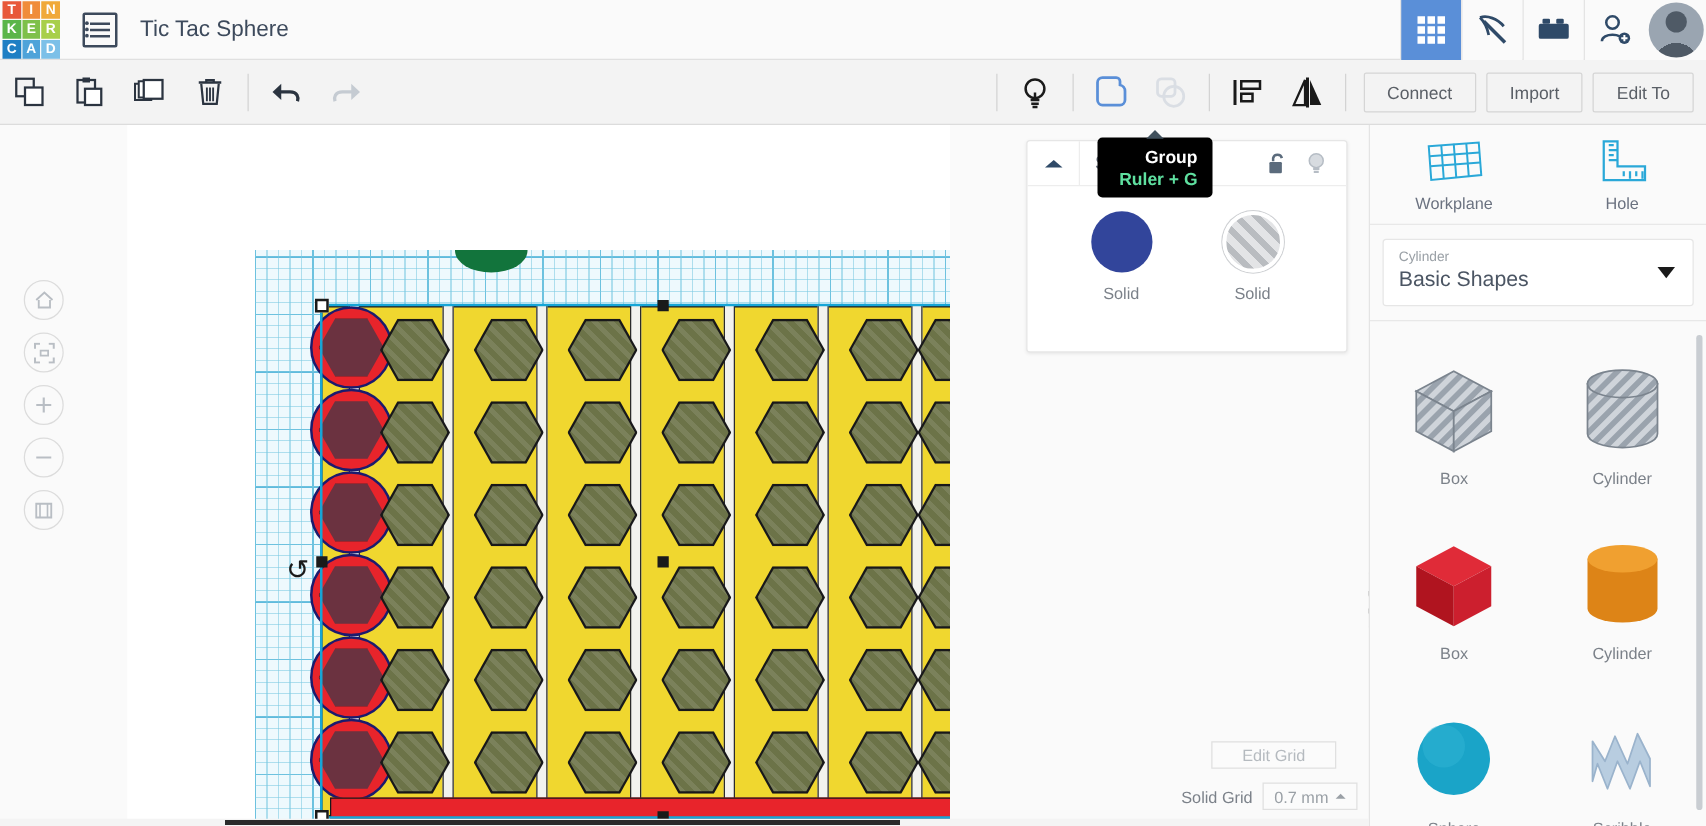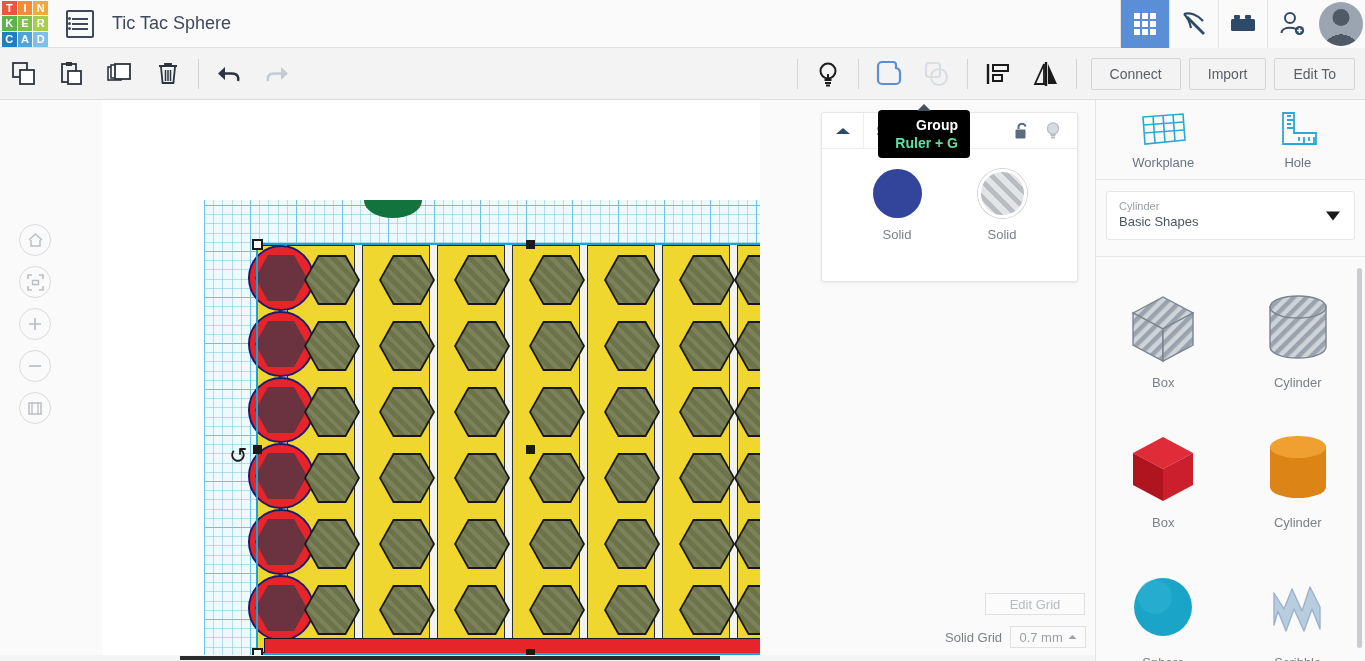--- a/index.html
+++ b/index.html
@@ -231,21 +231,21 @@
   }
   .sb-top { height:80px; display:flex; border-bottom:1px solid #e8e8e8;}
   .sb-tool { flex:1; display:flex;flex-direction:column;align-items:center;justify-content:center;gap:6px;cursor:pointer;}
   .sb-tool span { font-size:13px; color:#6b7280;}
   .sb-select-wrap { padding:11px 10px 8px 10px; }
   .sb-select {
     background:#fff;border:1px solid #e6e6e6;border-radius:3px;padding:8px 12px 10px 12px;
     position:relative; cursor:pointer;
   }
   .sb-sel-sup { font-size:11px; color:#9aa0a6; }
-  .sb-sel-val { font-size:13px; color:#4b5563; margin-top:2px;}
+  .sb-sel-val { font-size:17px; color:#4b5563; margin-top:2px;}
   .sb-caret { position:absolute; right:14px; top:50%; transform:translateY(-50%);
     width:0;height:0;border-left:7px solid transparent;border-right:7px solid transparent;border-top:9px solid #1a1a1a;}
   .shape-list {
     position:absolute; top:160px; left:0; right:0; bottom:0;
     display:grid; grid-template-columns:1fr 1fr; gap:0; padding-top:6px;
     background:#fafafa; overflow:hidden;
   }
   .shape-cell { height:140px; display:flex;flex-direction:column;align-items:center;justify-content:center;gap:4px;cursor:pointer;}
   .shape-cell span { font-size:13px; color:#7b8189;}
   .sb-scroll {
@@ -627,21 +627,21 @@
           <div class="swatch solid"></div>
           <div class="swatch-label">Solid</div>
         </div>
         <div class="swatch-item">
           <div class="swatch hole"></div>
           <div class="swatch-label">Solid</div>
         </div>
       </div>
     </div>
 
-    <div class="edit-grid-btn" style="left:225px; top:493px">Edit Grid</div>
+    <div class="edit-grid-btn" style="left:209px; top:493px">Edit Grid</div>
 
     <div class="snapgrid-row" style="left:185px; top:526px">
       <div class="snapgrid-label">Solid Grid</div>
       <div class="snapgrid-select">
         <span>0.7 mm</span>
         <svg width="9" height="6" viewBox="0 0 9 6">
           <path d="M0.5 5 L4.5 1 L8.5 5 Z" fill="#9aa0a6"></path>
         </svg>
       </div>
     </div>

